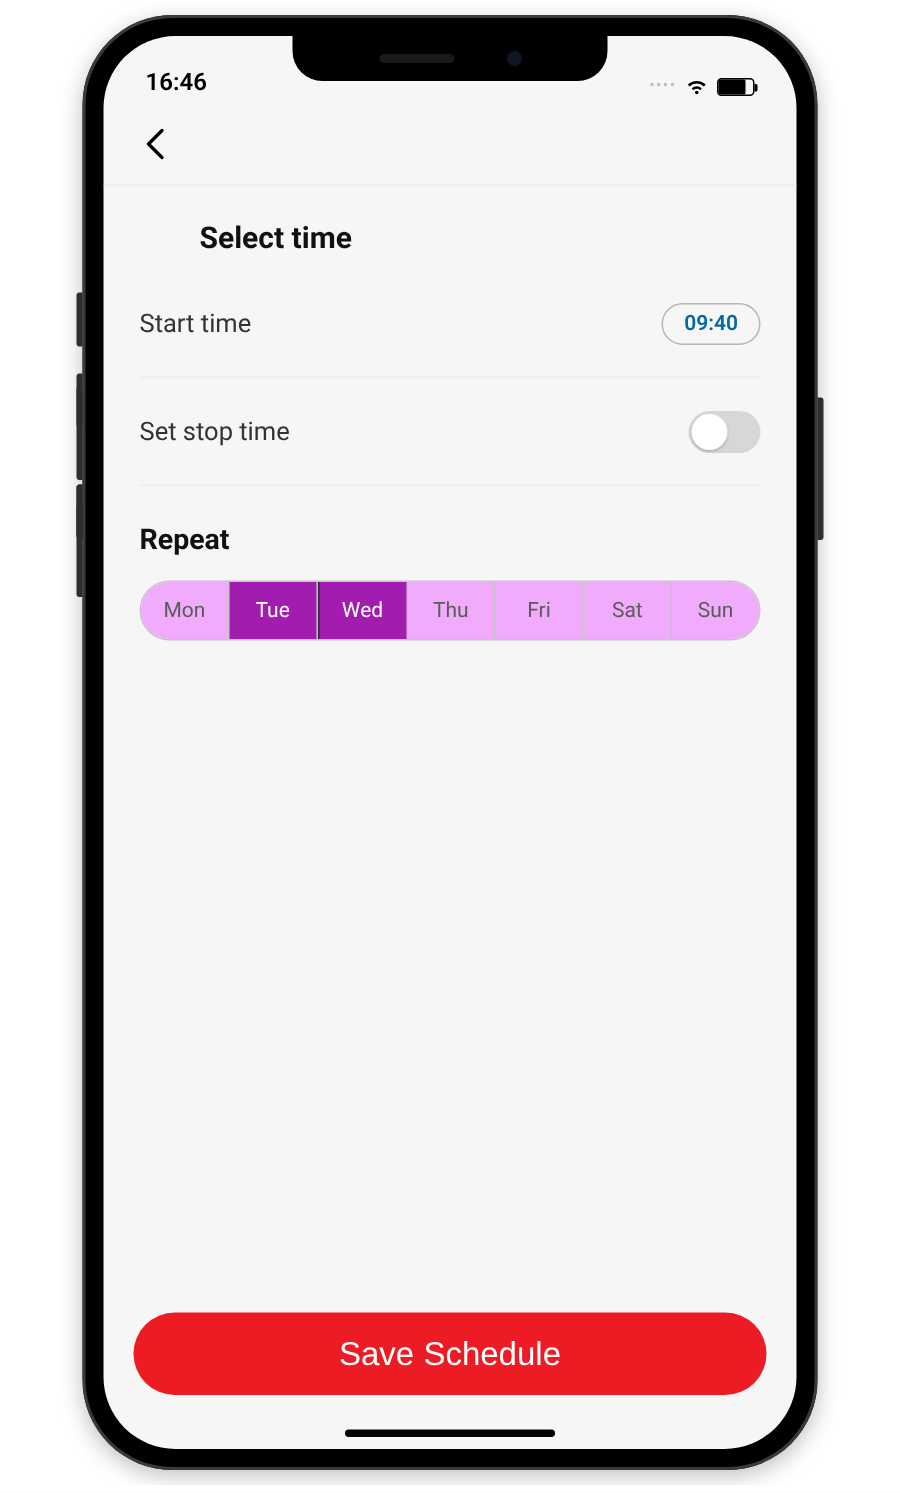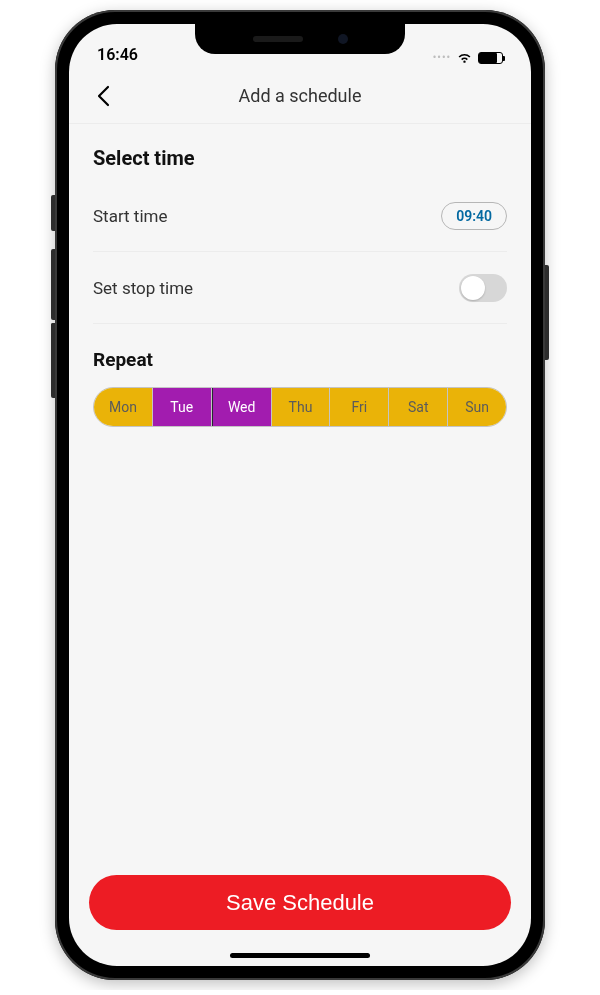--- a/index.html
+++ b/index.html
@@ -95,21 +95,21 @@
       position:absolute;
       left:20px; top:50%;
       transform:translateY(-50%);
       width:28px;height:28px;
       display:flex;align-items:center;justify-content:center;
       color:#000;
     }
     .nav-title{font-size:18px;color:#333;font-weight:400;}
     
     .content{flex:1;padding:22px 24px 0;}
-    .section-title{font-size:20px;font-weight:700;color:#111;margin-bottom:10px;}
+    .section-title{font-size:20px;font-weight:700;color:#111;margin-bottom:10px;margin-left:40px;}
     .row{
       display:flex;align-items:center;justify-content:space-between;
       height:72px;
       border-bottom:1px solid #ececec;
       gap:28px;
     }
     .row:last-of-type{border-bottom:none;}
     .row-label{font-size:17px;color:#333;font-weight:400;}
     .time-pill{
       border:1px solid #b6b6b6;
@@ -142,21 +142,21 @@
       border-radius:22px;
       overflow:hidden;
       height:40px;
     }
     .seg{
       flex:1;
       display:flex;align-items:center;justify-content:center;
       font-size:14px;
       color:#5b5b5b;
       border-right:1px solid #c4c4c4;
-      background:#eab308;
+      background:#f0abfc;
     }
     .seg:last-child{border-right:none;}
     .seg.selected{
       background:#a21caf;
       color:#fff;
     }
     .seg.selected + .seg.selected{border-left:1px solid #262831;}
     
     .save-wrap{
       padding:0 20px 36px;
@@ -198,21 +198,20 @@
           </span>
       </div>
     </div>
 
     <div class="nav">
       <div class="back">
         <svg width="14" height="22" viewBox="0 0 14 22">
           <path d="M12 2 3 11l9 9" stroke="#000" stroke-width="2.2" fill="none" stroke-linecap="round" stroke-linejoin="round"></path>
         </svg>
       </div>
-      <div class="nav-title">Add a schedule</div>
     </div>
 
     <div class="content">
       <div class="section-title">Select time</div>
 
       <div class="row">
         <span class="row-label">Start time</span>
         <span class="time-pill">09:40</span>
       </div>
 

